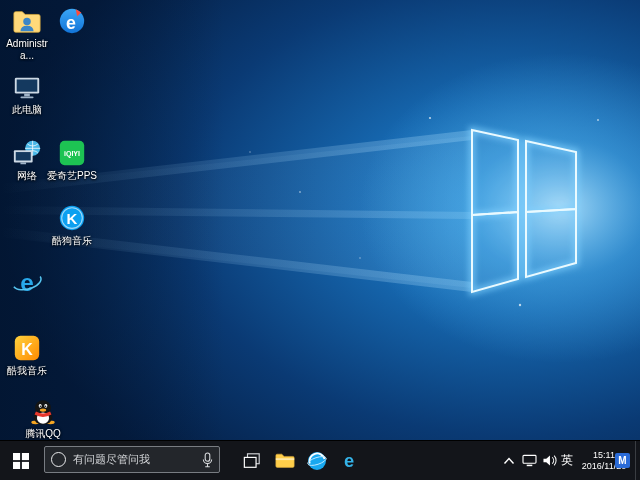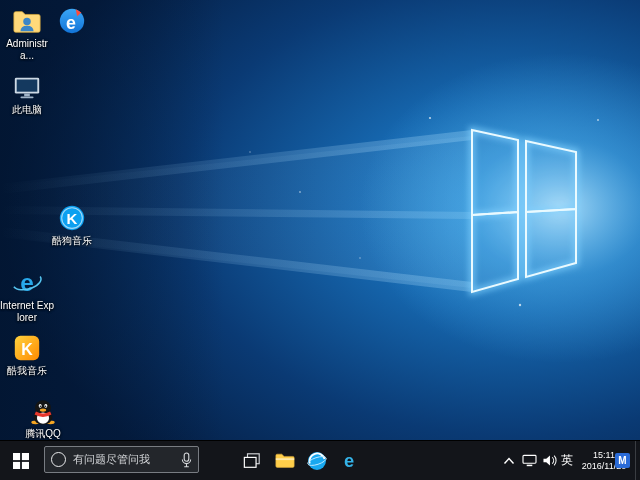--- a/index.html
+++ b/index.html
@@ -17,21 +17,21 @@
   .ilabel{
     font-size:10px;line-height:12px;color:#ffffff;margin-top:2px;
     text-shadow:0 1px 2px rgba(0,0,0,.95),0 0 3px rgba(0,0,0,.8);
     word-break:break-all;
   }
   
   .taskbar{position:absolute;left:0;top:440px;width:640px;height:40px;background:#13151a;border-top:1px solid #000;box-sizing:border-box;}
   .tb-abs{position:absolute;display:flex;align-items:center;justify-content:center;}
   .start-btn{left:0;top:0;width:42px;height:39px;}
   .searchbox{
-    left:44px;top:5px;width:155px;height:27px;background:#23262b;
+    left:44px;top:5px;width:176px;height:27px;background:#23262b;
     border:1px solid #787c82;border-radius:2px;display:flex;align-items:center;
     padding:0 6px;box-sizing:border-box;
   }
   .search-ring{width:13px;height:13px;border:1.6px solid #e9eaec;border-radius:50%;flex:0 0 auto;}
   .search-text{flex:1;margin-left:7px;font-size:11px;color:#d7d9dc;white-space:nowrap;overflow:hidden;}
   .taskview{left:236px;top:0;width:32px;height:39px;}
   .tb-icon{top:0;width:30px;height:39px;}
   .tb-icon svg{width:22px;height:22px;}
   .tray-item{top:0;height:39px;}
   .lang-ind{font-size:12px;color:#fff;}
@@ -122,30 +122,41 @@
       <svg viewBox="0 0 32 32">
         <rect x="3" y="6" width="26" height="17" rx="1.5" fill="#cdd9e5"></rect>
         <rect x="5" y="8" width="22" height="13" fill="#14395f"></rect>
         <rect x="13" y="23" width="6" height="3" fill="#9fb3c8"></rect>
         <rect x="9" y="26" width="14" height="2" rx="1" fill="#9fb3c8"></rect>
       </svg>
     </div>
     <div class="ilabel">此电脑</div>
   </div>
 
+  <div class="dicon" style="left:0px;top:138px">
+    <div class="ig">
+      <svg viewBox="0 0 32 32">
+        <circle cx="22" cy="11" r="8" fill="#49b8e8"></circle>
+        <path d="M14 11 h16 M22 3 v16 M16.5 6.5 q5.5 4 11 0 M16.5 15.5 q5.5 -4 11 0" stroke="#ffffff" stroke-width="0.8" fill="none"></path>
+        <rect x="2" y="13" width="20" height="13" rx="1" fill="#cdd9e5"></rect>
+        <rect x="4" y="15" width="16" height="9" fill="#14395f"></rect>
+        <rect x="9" y="26" width="6" height="2" fill="#9fb3c8"></rect>
+      </svg>
+    </div>
+    <div class="ilabel">网络</div>
+  </div>
 
 
   <div class="dicon" style="left:0px;top:268px">
     <div class="ig">
       <svg viewBox="0 0 32 32">
         <text x="16" y="25" text-anchor="middle" font-size="26" font-weight="bold" font-family="Liberation Sans, sans-serif" fill="#28a8ea">e</text>
         <path d="M2 20 a15 8 -15 0 0 28 -11" stroke="#56c5f0" stroke-width="1.6" fill="none"></path>
       </svg>
     </div>
-    <div class="ilabel">Internet Explorer</div>
   </div>
 
   <div class="dicon" style="left:0px;top:333px">
     <div class="ig">
       <svg viewBox="0 0 32 32">
         <defs>
           <linearGradient id="kwg" x1="0" y1="0" x2="1" y2="1">
             <stop offset="0" stop-color="#ffd23e"></stop>
               <stop offset="1" stop-color="#ff8a00"></stop>
           </linearGradient>
@@ -186,20 +197,29 @@
           </linearGradient>
         </defs>
         <circle cx="16" cy="16" r="13" fill="url(#g2345)"></circle>
         <text x="15" y="24" text-anchor="middle" font-size="19" font-weight="bold" font-family="Liberation Sans, sans-serif" fill="#ffffff">e</text>
         <path d="M20 3.5 l6 3.5 -4.5 4 z" fill="#ff4b3a"></path>
       </svg>
     </div>
   </div>
 
 
+  <div class="dicon" style="left:45px;top:138px">
+    <div class="ig">
+      <svg viewBox="0 0 32 32">
+        <rect x="3" y="3" width="26" height="26" rx="5" fill="#1dc353"></rect>
+        <text x="16" y="19.5" text-anchor="middle" font-size="7.5" font-weight="bold" font-family="Liberation Sans, sans-serif" fill="#ffffff">iQIYI</text>
+      </svg>
+    </div>
+    <div class="ilabel">爱奇艺PPS</div>
+  </div>
 
   <div class="dicon" style="left:45px;top:203px">
     <div class="ig">
       <svg viewBox="0 0 32 32">
         <circle cx="16" cy="16" r="13" fill="#0ca0f0"></circle>
         <circle cx="16" cy="16" r="11" fill="none" stroke="#ffffff" stroke-width="1.2" opacity="0.6"></circle>
         <text x="16" y="22.5" text-anchor="middle" font-size="16" font-weight="bold" font-family="Liberation Sans, sans-serif" fill="#ffffff">K</text>
       </svg>
     </div>
     <div class="ilabel">酷狗音乐</div>

